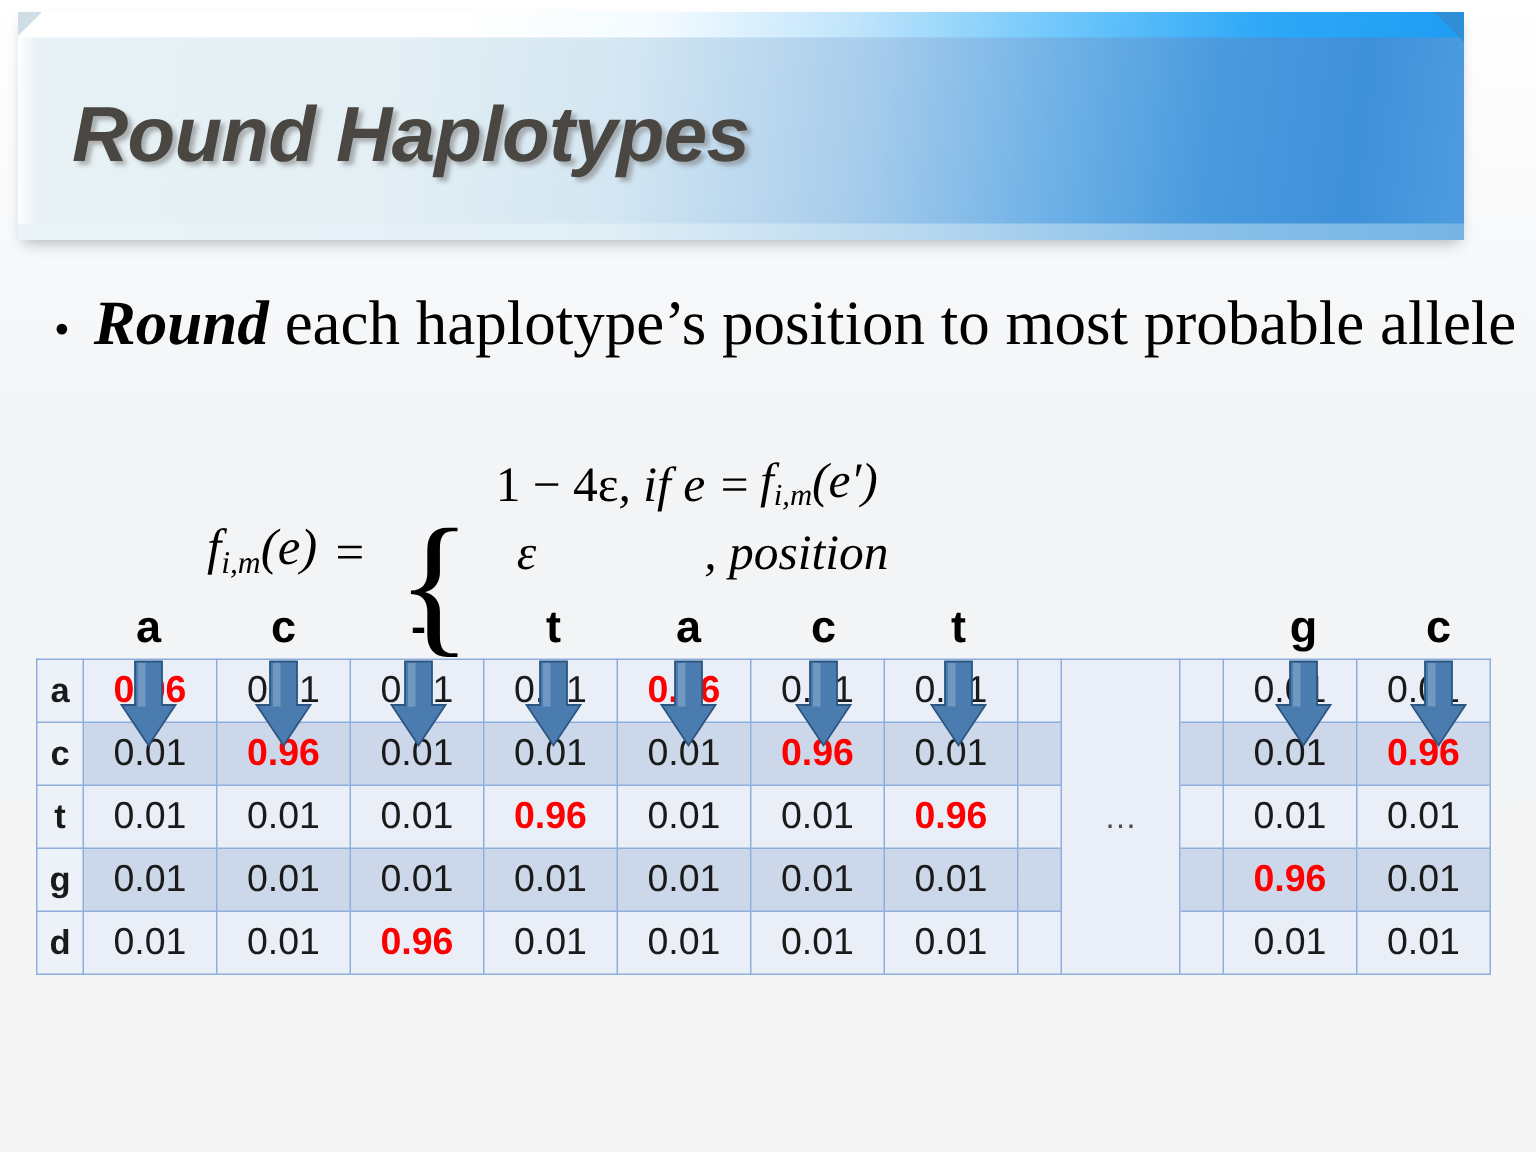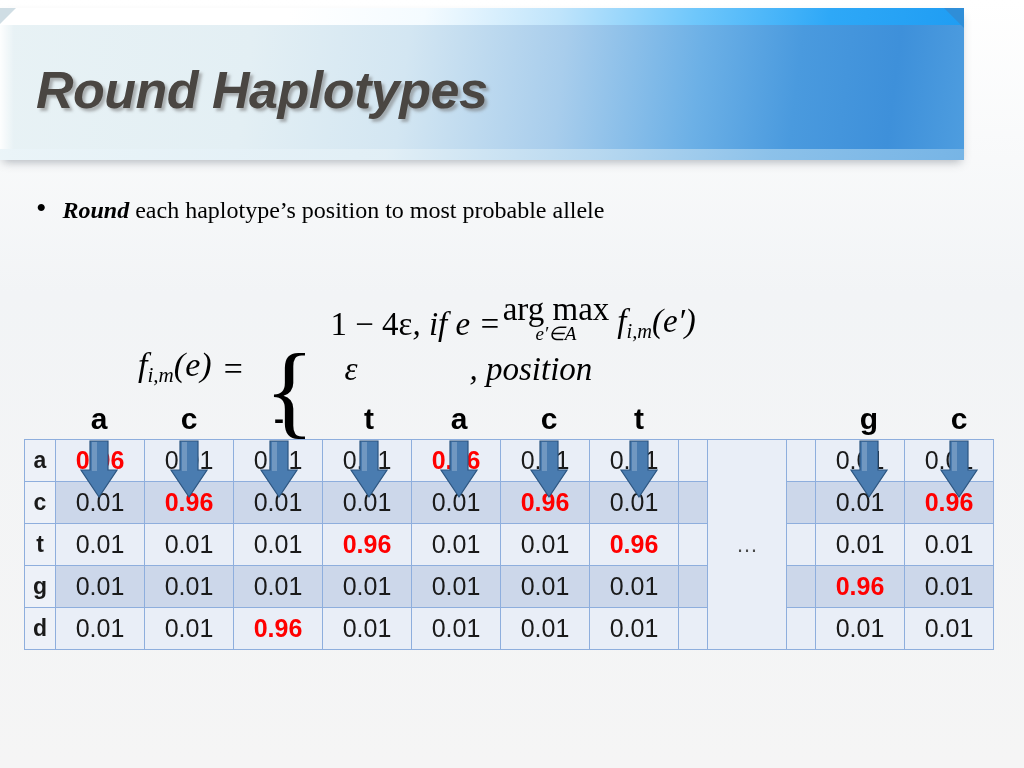--- a/index.html
+++ b/index.html
@@ -15,21 +15,21 @@
 
   
   #slide {
     position: absolute; inset: 0;
     background: linear-gradient(180deg, #ffffff 0%, #f2f4f6 38%, #f5f5f5 100%);
   }
 
   
   #title-banner {
     position: absolute;
-    left: 0; top: 8px;
+    left: 12px; top: 8px;
     width: 964px; height: 152px;
     background:
       linear-gradient(97deg,
         #e8f2f5 0%,
         #e3eff4 26%,
         #d3e6f2 42%,
         #a8cdec 58%,
         #6cb0e6 72%,
         #4a9ade 82%,
         #3e90da 92%,
@@ -86,21 +86,21 @@
     align-items: baseline;
     font-family: "Liberation Serif", serif;
     color: #000;
   }
   #bullet-marker {
     font-size: 30px;
     line-height: 1;
     margin-right: 16px;
   }
   #bullet-text {
-    font-size: 24px;
+    font-size: 42px;
     line-height: 1.1;
     white-space: nowrap;
   }
   #bullet-text .kw { font-weight: bold; font-style: italic; }
 
   
   #formula {
     position: absolute;
     left: 138px; top: 262px;
     display: flex;
@@ -211,24 +211,20 @@
   </div>
 
   <div id="formula">
     <span class="lhs"><span>f</span><span class="sub">i,m</span><span>(e)</span></span>
     <span class="lhs" style="margin:0 10px;">=</span>
     <span class="brace">{</span>
     <div id="cases">
       <div class="case-line">
         <span class="mup">1 − 4ε</span>
         <span class="mi">, if e = </span>
-        <span class="argmax-stack">
-          <span class="argmax-op">arg max</span>
-          <span class="argmax-sub">e′∈A</span>
-        </span>
         <span class="mi" style="margin-left:6px;margin-top:41px;"><span>f</span><span class="sub">i,m</span><span>(e′)</span></span>
       </div>
       <div class="case-line case2">
         <span class="mi">ε</span>
         <span class="gap"></span>
         <span class="mi">, position</span>
       </div>
     </div>
   </div>
 

